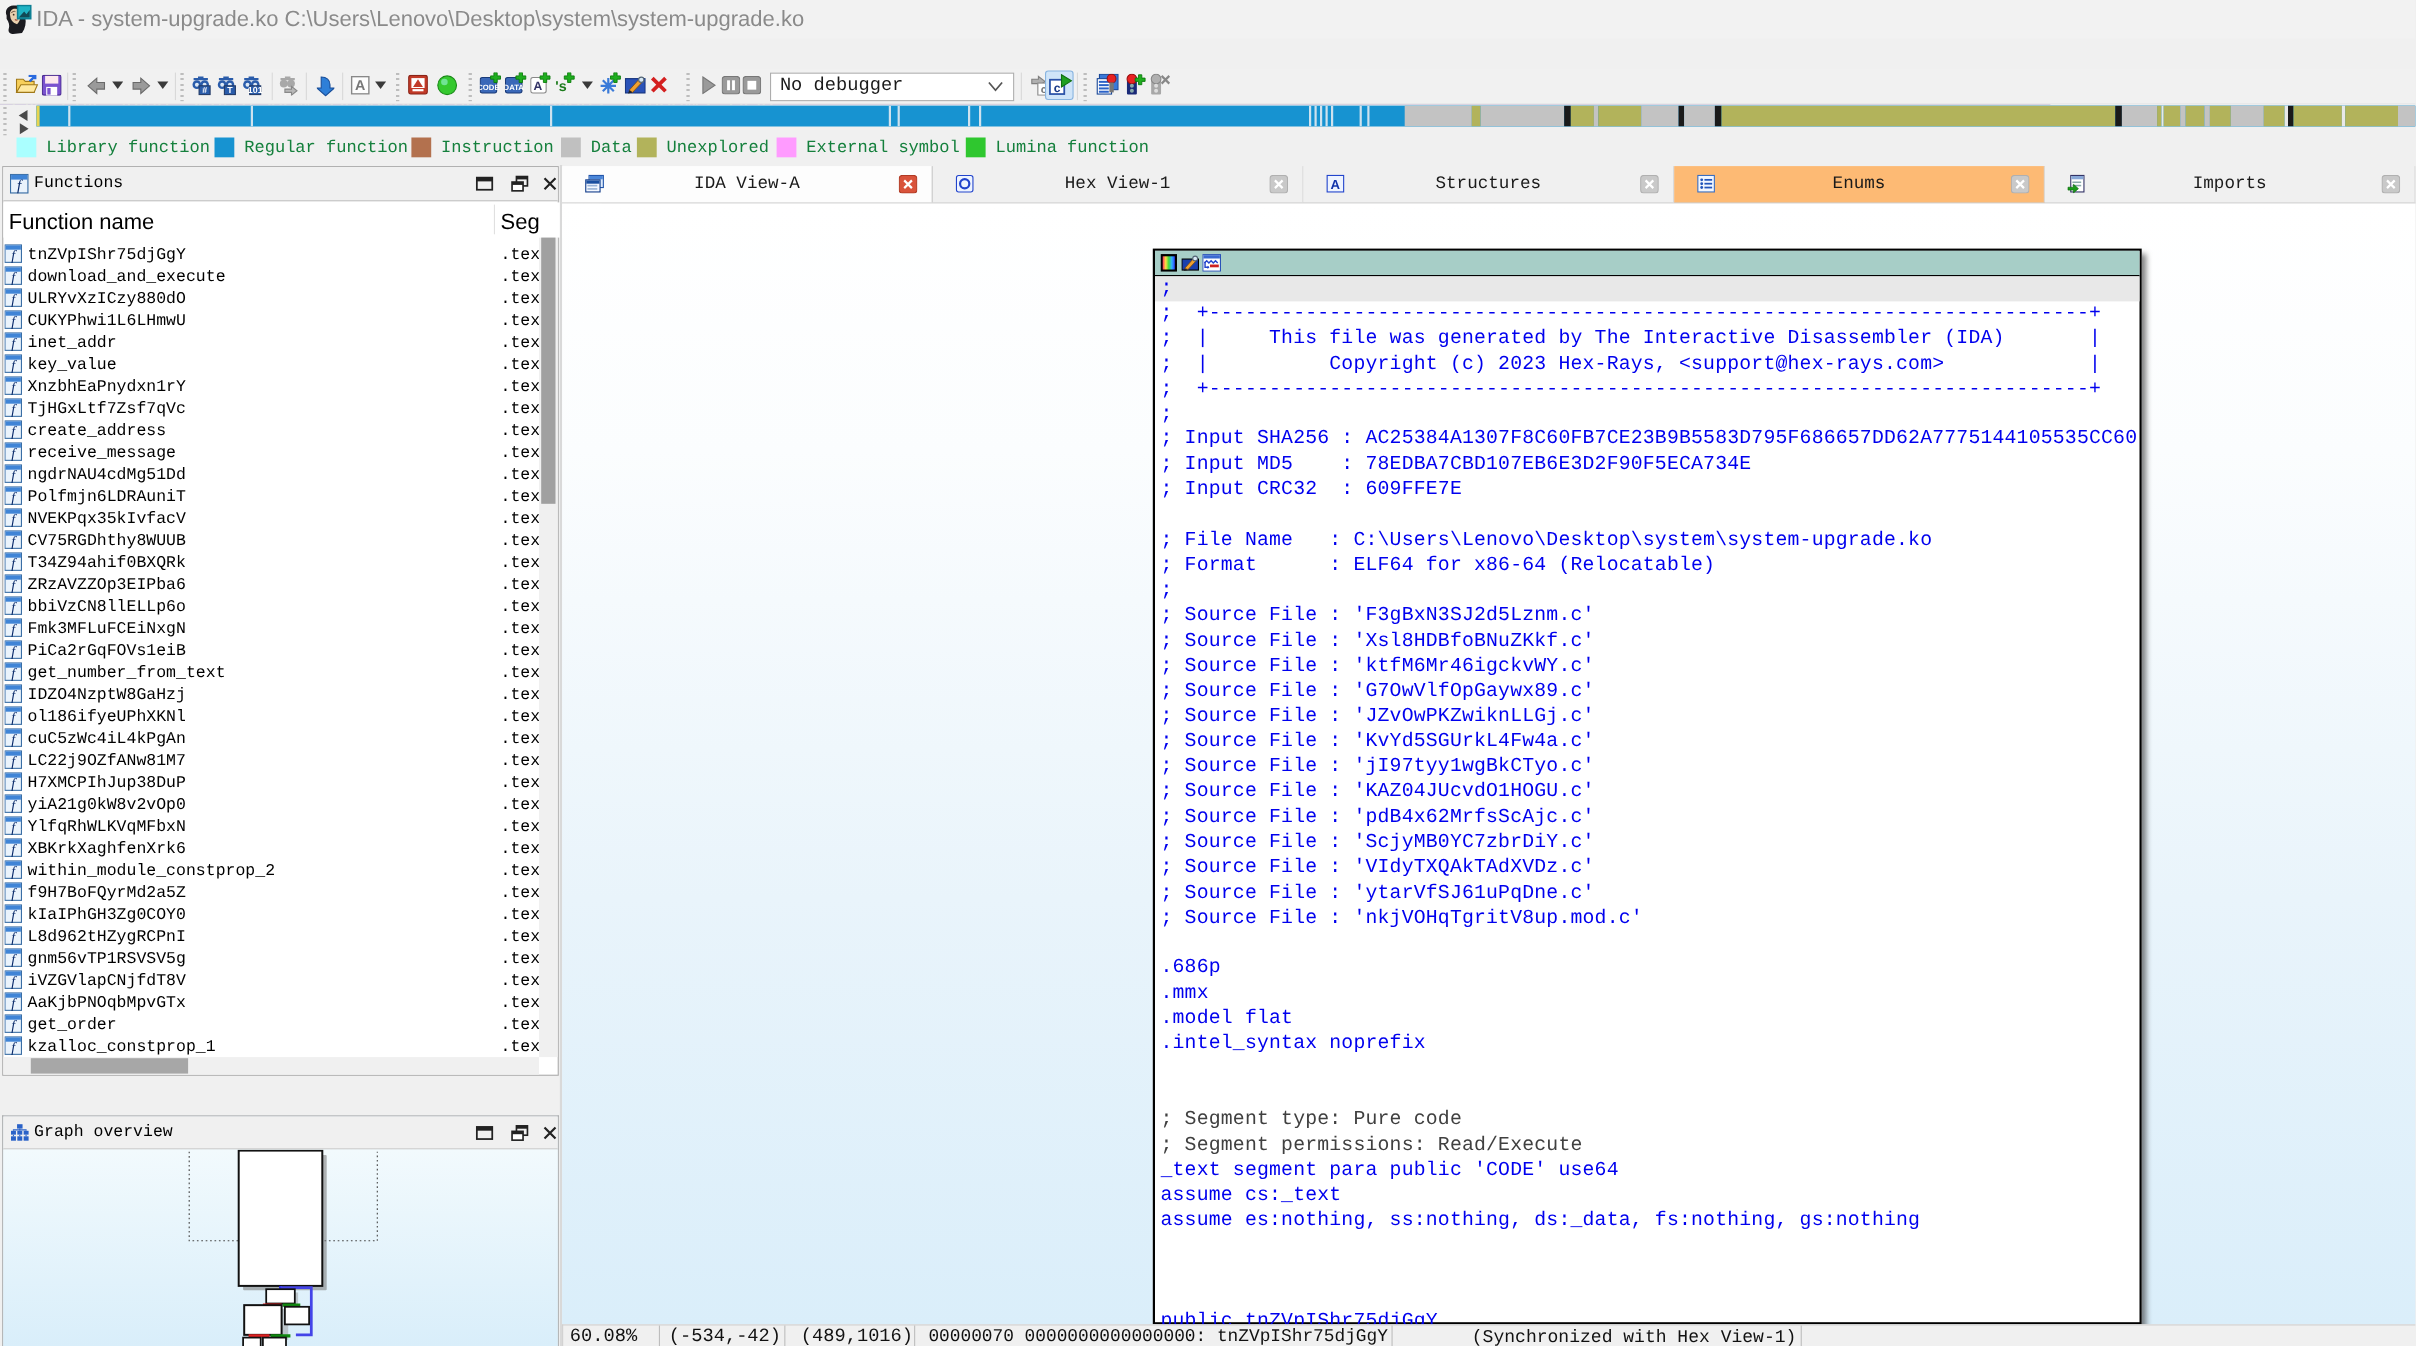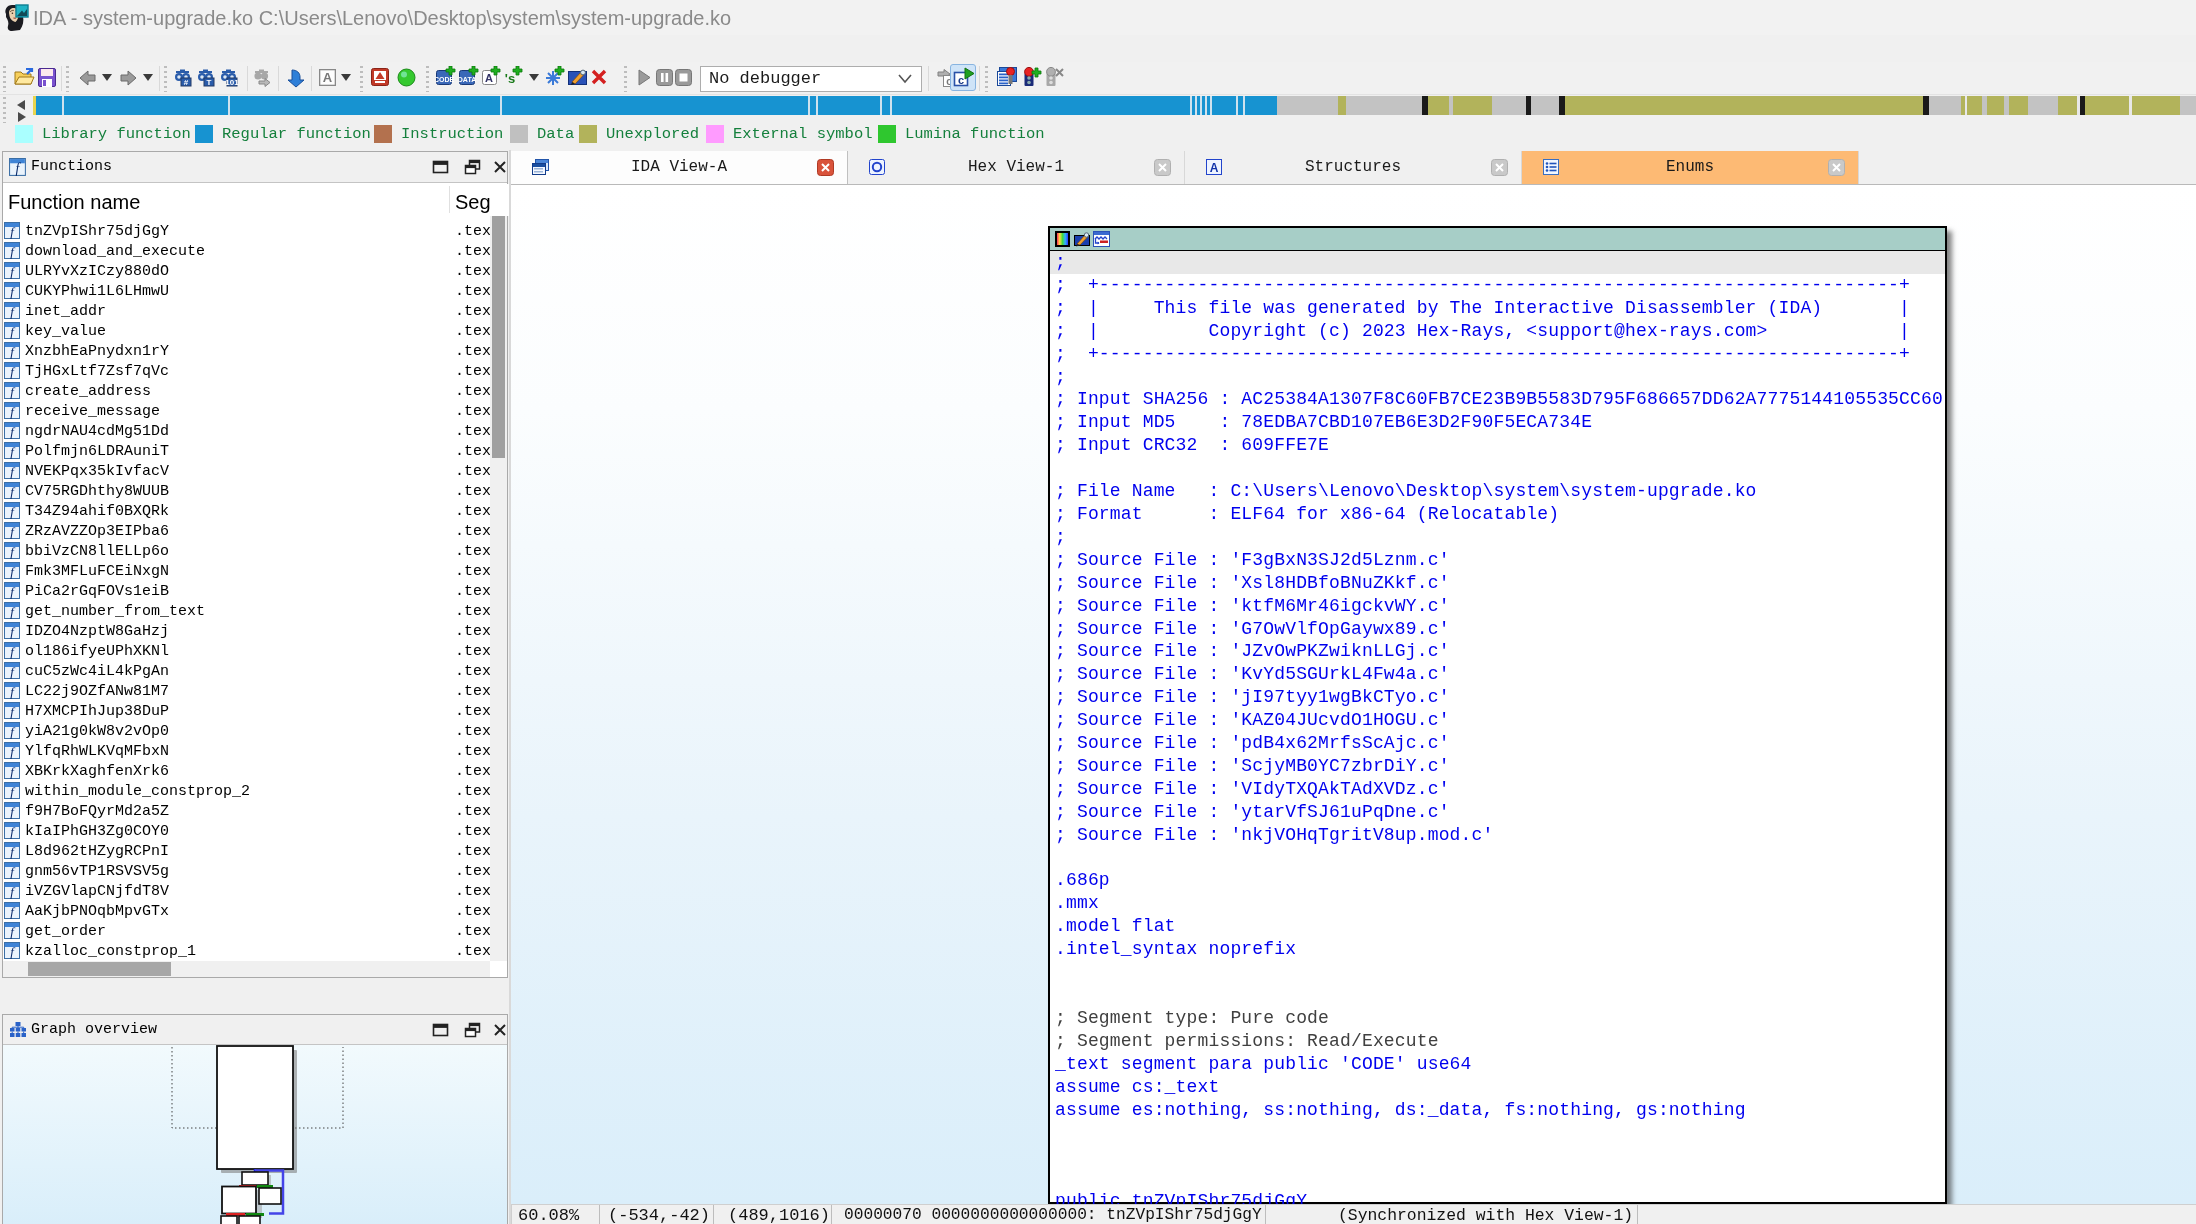--- a/index.html
+++ b/index.html
@@ -812,20 +812,34 @@
           <rect x="7.5" y="4.7" width="7" height="1.6" fill="#2255bb"></rect>
           <rect x="7.5" y="8.2" width="7" height="1.6" fill="#2255bb"></rect>
           <rect x="7.5" y="11.7" width="7" height="1.6" fill="#2255bb"></rect>
         </svg></span>
       <span class="tabtxt" style="left:0;width:100%;text-align:center">Enums</span>
       <span style="position:absolute;right:13px;top:8px"><svg width="17" height="17" viewBox="0 0 17 17">
           <rect x="0.5" y="0.5" width="16" height="16" rx="3" fill="#c9c9c9" stroke="#b0b0b0"></rect>
           <path d="M5,5 L12,12 M12,5 L5,12" stroke="#fff" stroke-width="2"></path>
         </svg></span>
     </div>
+    <div class="tab" style="left:1348px;width:337px;background:#f0f0f0;border-right:1px solid #d8d8d8;">
+      <span style="position:absolute;left:20px;top:7px"><svg width="18" height="18" viewBox="0 0 18 18">
+          <rect x="3.5" y="1.5" width="12" height="15" fill="#fff" stroke="#336"></rect>
+          <rect x="4" y="2" width="11" height="3" fill="#88a8d8"></rect>
+          <rect x="5" y="7" width="8" height="1.4" fill="#8aa"></rect>
+          <rect x="5" y="10" width="8" height="1.4" fill="#8aa"></rect>
+          <path d="M1,12.2 L6,12.2 L6,9.6 L10.5,13.5 L6,17.4 L6,14.8 L1,14.8 Z" fill="#1a9a1a" stroke="#0d6d0d" stroke-width="0.6"></path>
+        </svg></span>
+      <span class="tabtxt" style="left:0;width:100%;text-align:center">Imports</span>
+      <span style="position:absolute;right:13px;top:8px"><svg width="17" height="17" viewBox="0 0 17 17">
+          <rect x="0.5" y="0.5" width="16" height="16" rx="3" fill="#c9c9c9" stroke="#b0b0b0"></rect>
+          <path d="M5,5 L12,12 M12,5 L5,12" stroke="#fff" stroke-width="2"></path>
+        </svg></span>
+    </div>
   </div>
 <div class="abs" id="viewarea">
   <div id="childwin">
     <div id="childtitle">
   <svg style="position:absolute;left:5px;top:3px" width="15" height="16" viewBox="0 0 15 16">
     <rect x="0.5" y="0.5" width="14" height="15" fill="#000" stroke="#000"></rect>
     <rect x="2" y="2" width="11" height="12" fill="url(#rg1)"></rect>
     <defs>
             <linearGradient id="rg1" x1="0" y1="0" x2="1" y2="0">
       <stop offset="0" stop-color="#ff3060"></stop>

